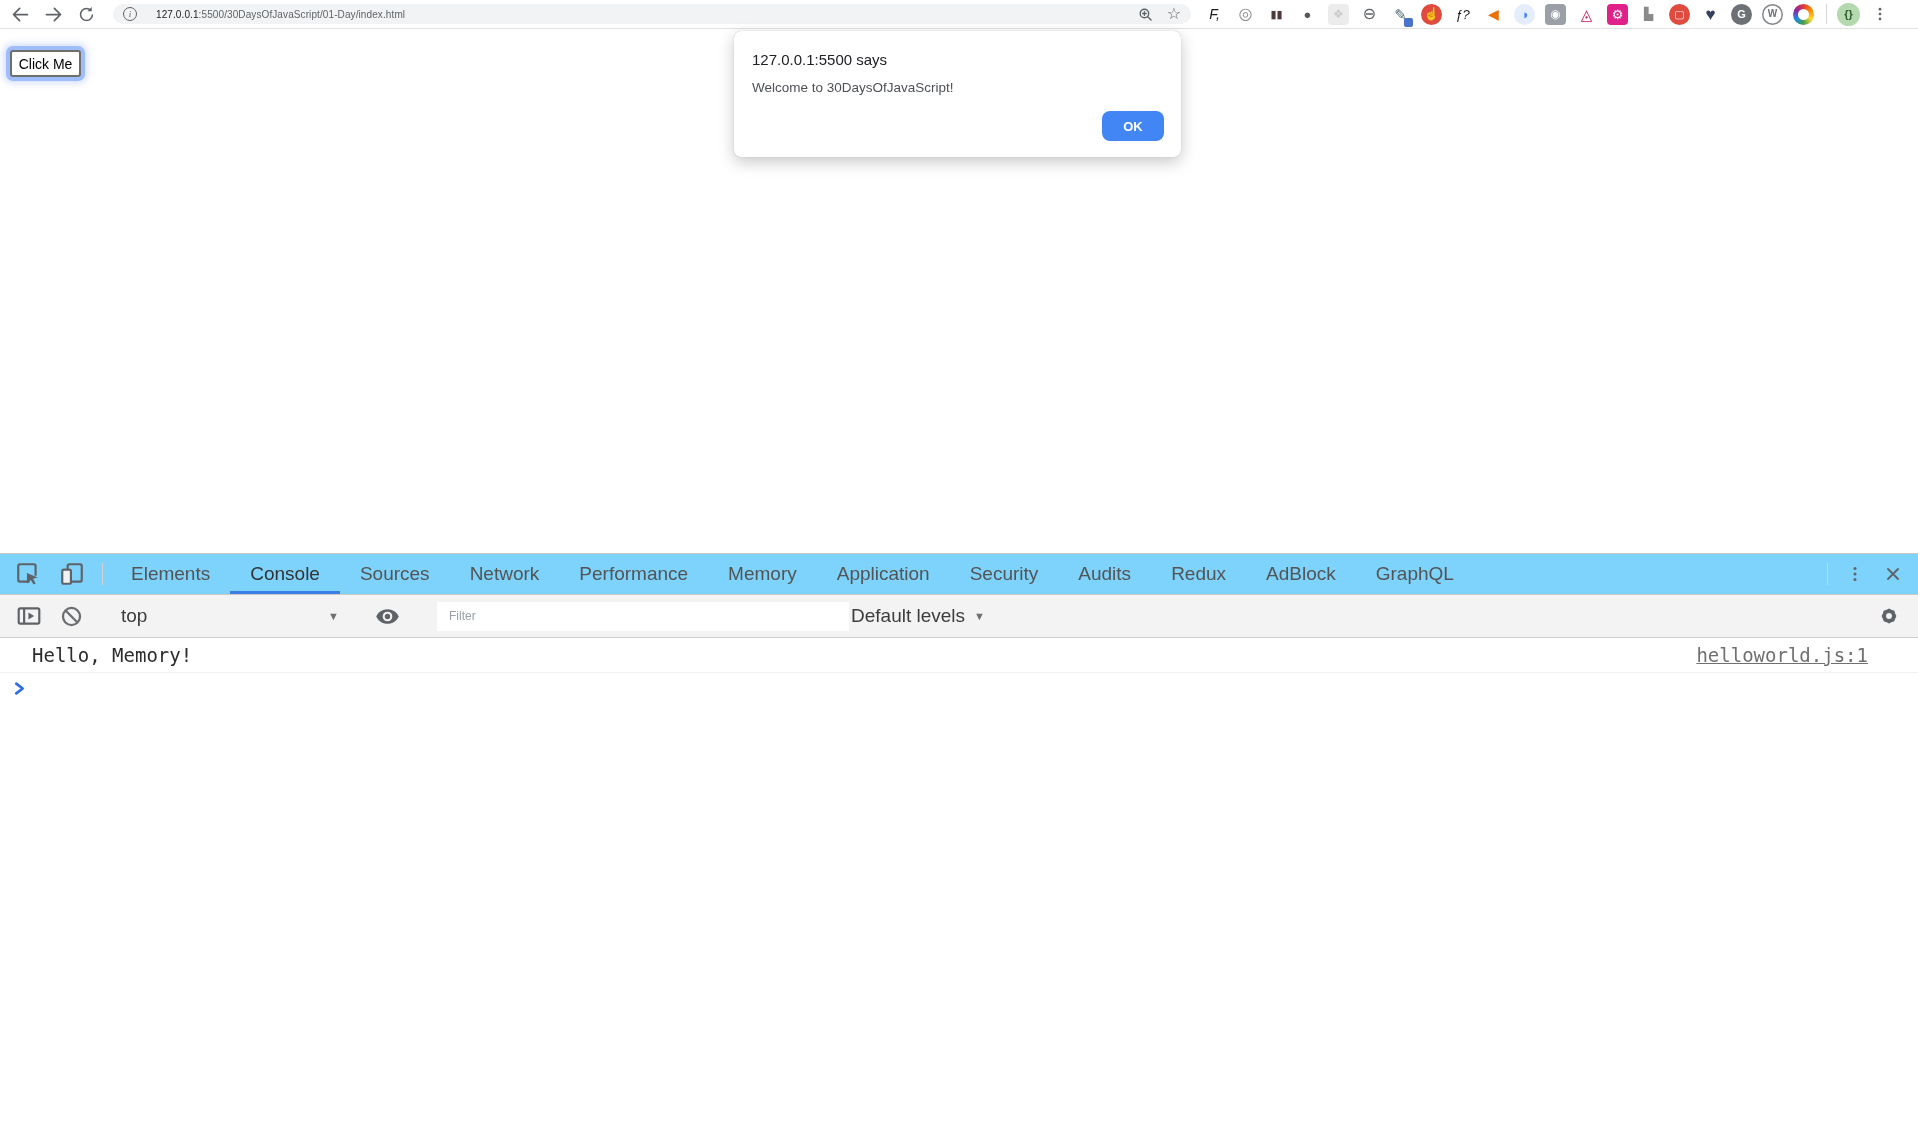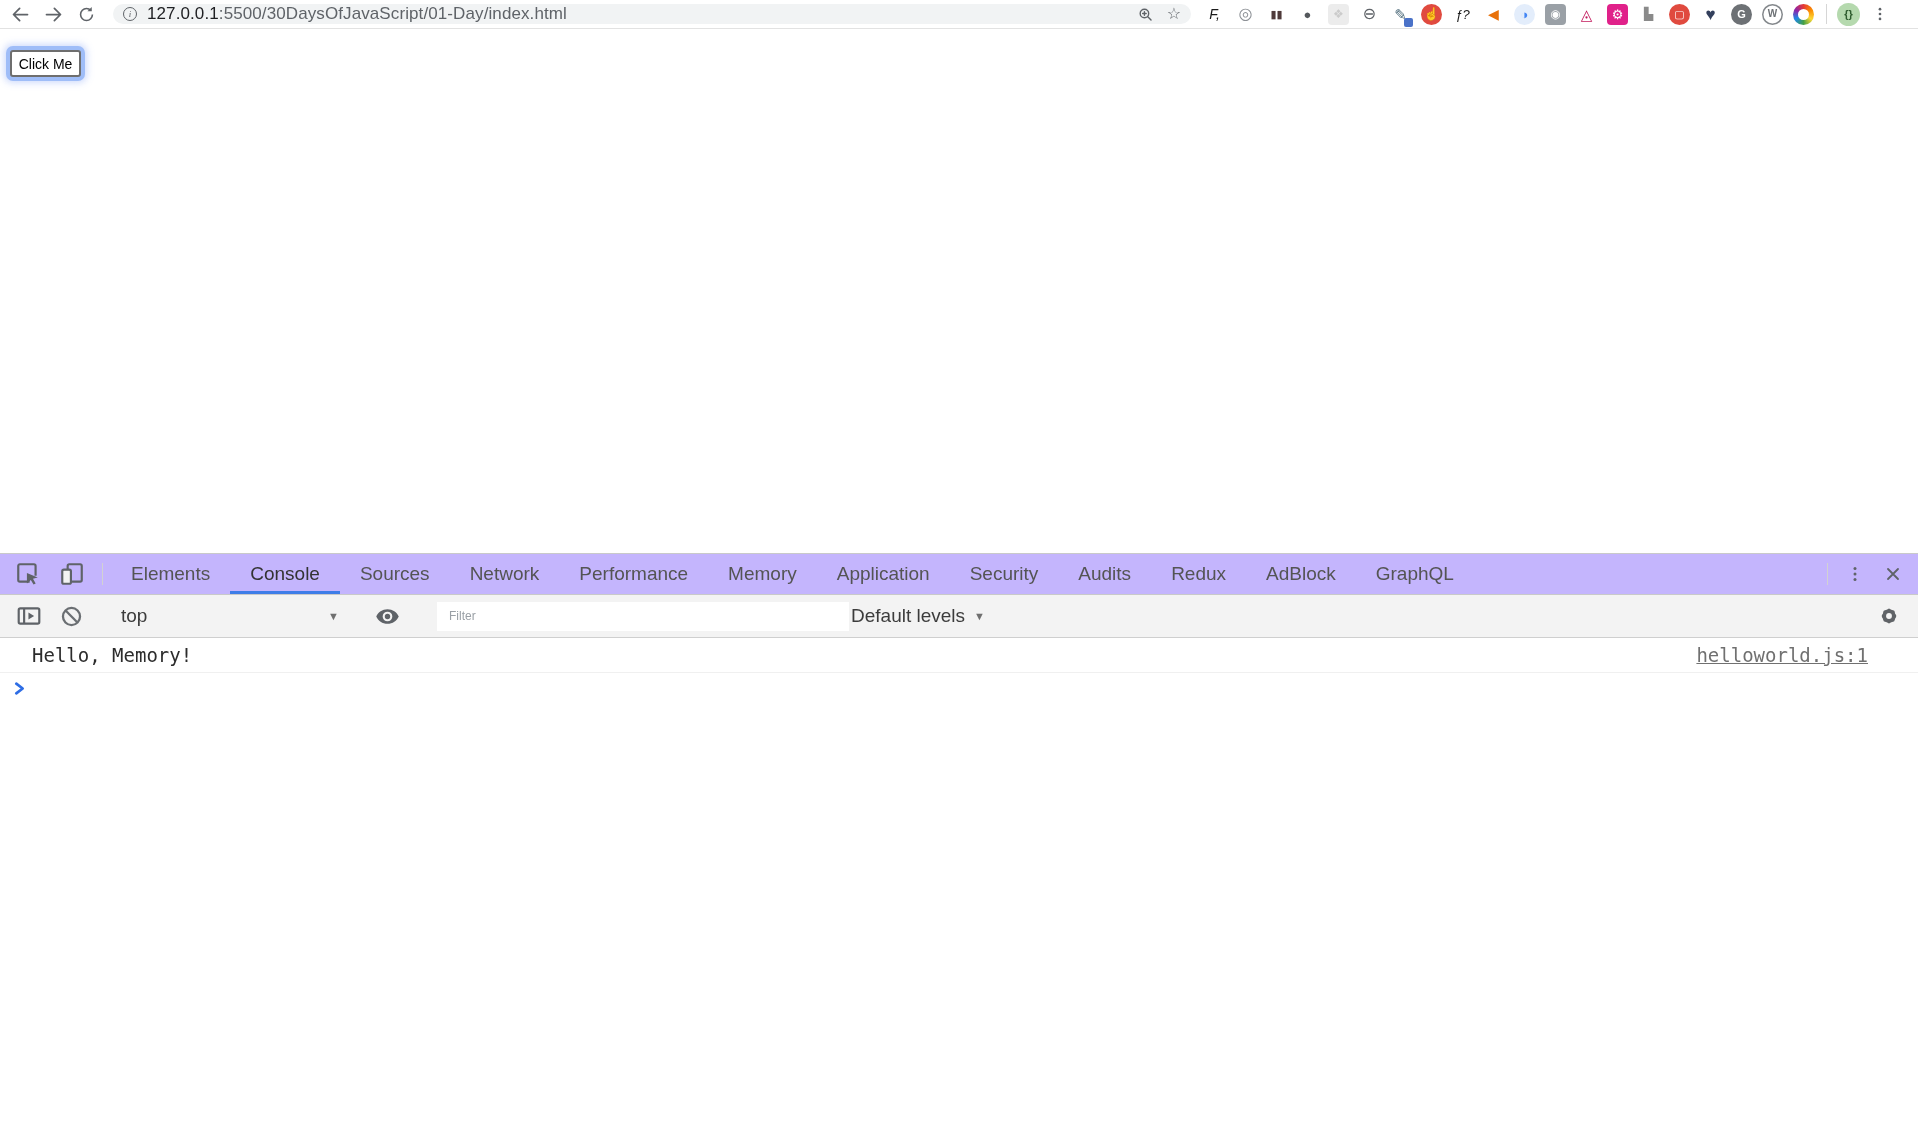--- a/index.html
+++ b/index.html
@@ -10,21 +10,21 @@
   *{box-sizing:border-box;margin:0;padding:0}
   html,body{width:1918px;height:1146px;overflow:hidden}
   body{font-family:"Liberation Sans",sans-serif;background:#fff;position:relative}
 
   
   .toolbar{height:29px;background:#fff;border-bottom:1px solid #e2e2e2;display:flex;align-items:center;padding:0 8px}
   .navbtn{width:24px;height:24px;display:flex;align-items:center;justify-content:center;margin-right:9px;flex:none}
   .omnibox{flex:none;width:1078px;height:20px;background:#f1f3f4;border-radius:10px;display:flex;align-items:center;padding:0 10px;margin-left:6px}
   .info-ic{width:14px;height:14px;border:1.4px solid #5f6368;border-radius:50%;display:flex;align-items:center;justify-content:center;
            font-family:"Liberation Serif",serif;font-style:italic;font-size:9px;color:#5f6368;flex:none}
-  .url{margin-left:10px;font-size:17px;color:#202124;white-space:nowrap;letter-spacing:.1px}
+  .url{margin-left:19px;font-size:10px;color:#202124;white-space:nowrap;letter-spacing:.1px}
   .url .path{color:#5f6368}
   .ob-spacer{flex:1}
   .ob-ic{margin-left:13px;display:flex;align-items:center;color:#5f6368}
   .star{font-size:16px;line-height:1;color:#5f6368}
 
   .extrow{display:flex;align-items:center;gap:10px;margin-left:13px;flex:none}
   .ext{width:21px;height:21px;display:flex;align-items:center;justify-content:center;position:relative;flex:none;line-height:1}
   .ext.circle{border-radius:50%}
   .ext.square{border-radius:4px}
   .ext.ring{border-radius:50%;background:conic-gradient(#e53935,#fb8c00,#fdd835,#43a047,#1e88e5,#8e24aa,#e53935)}
@@ -43,21 +43,21 @@
            box-shadow:0 0 0 4px #9fbdf8,0 0 7px 6px rgba(120,156,245,.35)}
 
   .alert{position:absolute;left:734px;top:2px;width:447px;height:126px;background:#fff;border-radius:7px;z-index:5;
          box-shadow:0 0 1px rgba(0,0,0,.28),0 5px 16px rgba(0,0,0,.22);padding:20px 17px 0 18px}
   .alert-title{font-size:15px;color:#202124}
   .alert-msg{margin-top:12px;font-size:13.5px;color:#4d5156}
   .ok{position:absolute;right:17px;bottom:16px;width:62px;height:30px;border:none;border-radius:8px;background:var(--accent);
       color:#fff;font-family:inherit;font-weight:bold;font-size:13px}
 
   
-  .tabbar{height:42px;background:#c4b5fd;border-top:1px solid #c9c9c9;border-bottom:1px solid #c9c9c9;
+  .tabbar{height:42px;background:#7dd3fc;border-top:1px solid #c9c9c9;border-bottom:1px solid #c9c9c9;
           display:flex;align-items:stretch;padding:0 6px}
   .tbtn{width:44px;display:flex;align-items:center;justify-content:center;flex:none}
   .v-sep{width:1px;background:#d2d2d2;margin:9px 8px;flex:none}
   .tab{display:flex;align-items:center;padding:0 20px;font-size:19px;color:#545454;position:relative;flex:none}
   .tab.active{color:#333}
   .tab.active::after{content:"";position:absolute;left:0;right:0;bottom:0;height:3px;background:var(--tab-underline)}
   .flex-spacer{flex:1}
   .tbtn.narrow{width:38px}
 
   .ctoolbar{height:43px;background:#f3f3f3;border-bottom:1px solid #cfcfcf;display:flex;align-items:center;padding:0 8px}
@@ -181,20 +181,25 @@
         <circle cx="12" cy="5.5" r="1.8"></circle>
         <circle cx="12" cy="12" r="1.8"></circle>
         <circle cx="12" cy="18.5" r="1.8"></circle>
       </svg>
   </span>
 </header>
 
 <main class="page">
   <button class="clickme">Click Me</button>
 
+  <div class="alert">
+    <div class="alert-title">127.0.0.1:5500 says</div>
+    <div class="alert-msg">Welcome to 30DaysOfJavaScript!</div>
+    <button class="ok">OK</button>
+  </div>
 </main>
 
 <section>
   <div class="tabbar">
     <span class="tbtn">
       <svg width="26" height="26" viewBox="0 0 24 24">
           <path d="M13.5 19H4.5A1.5 1.5 0 0 1 3 17.5v-13A1.5 1.5 0 0 1 4.5 3h13A1.5 1.5 0 0 1 19 4.5v9" fill="none" stroke="#5f6368" stroke-width="2"></path>
           <path d="M11 11l10 4.2-4.4 1.2 2.5 4.3-2 1.1-2.5-4.3-3.6 3.2z" fill="#5f6368"></path>
         </svg>
     </span>

